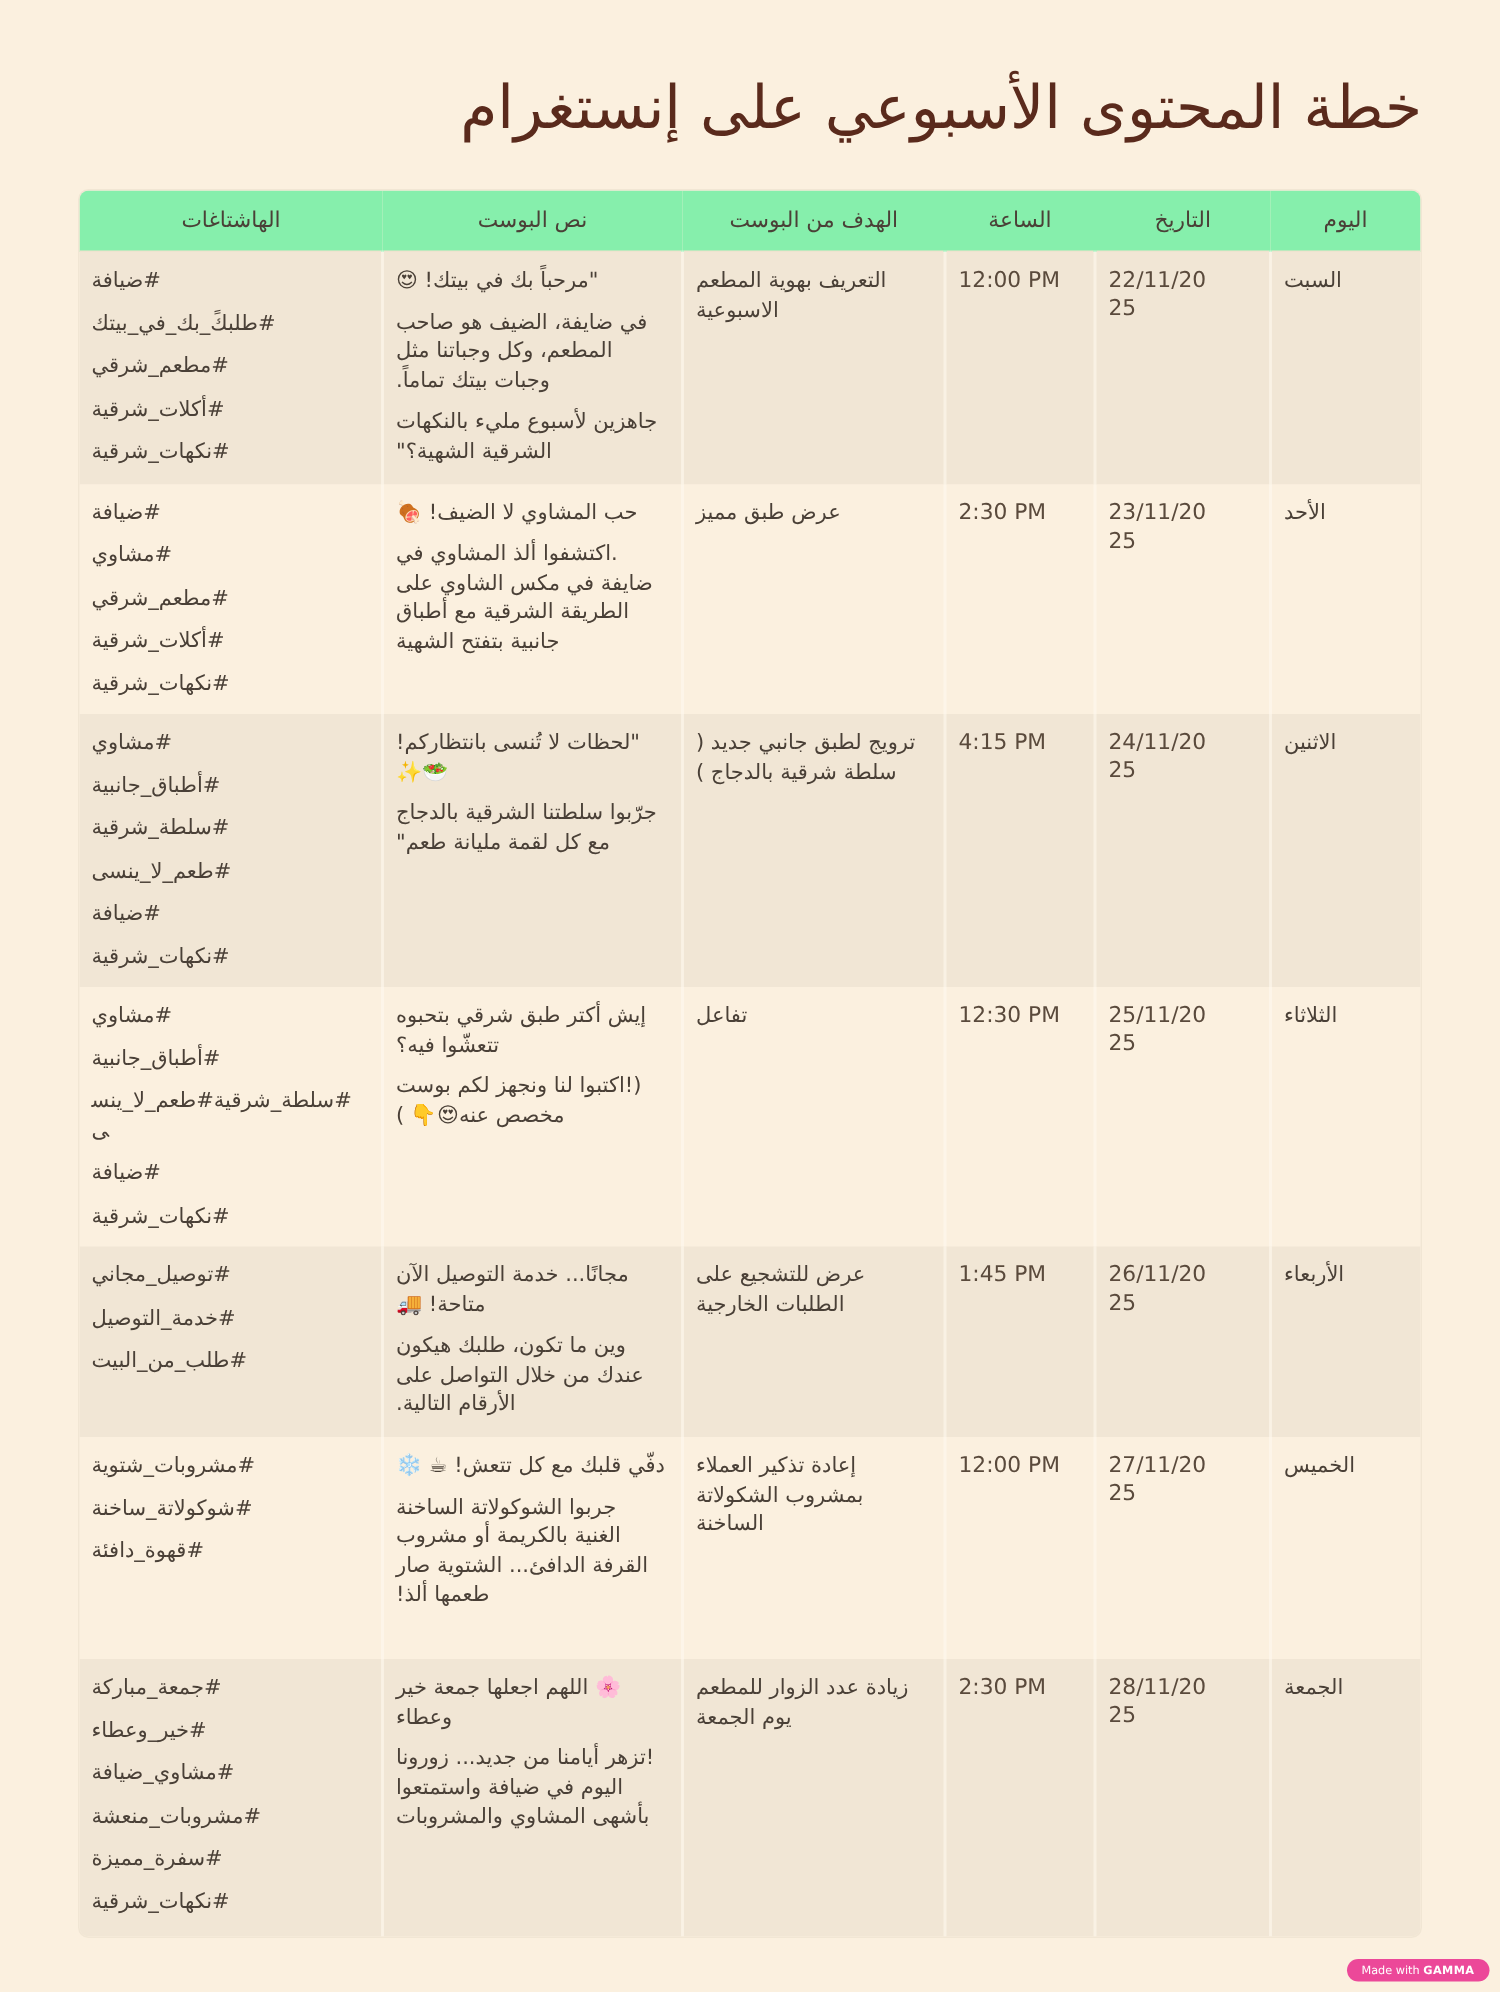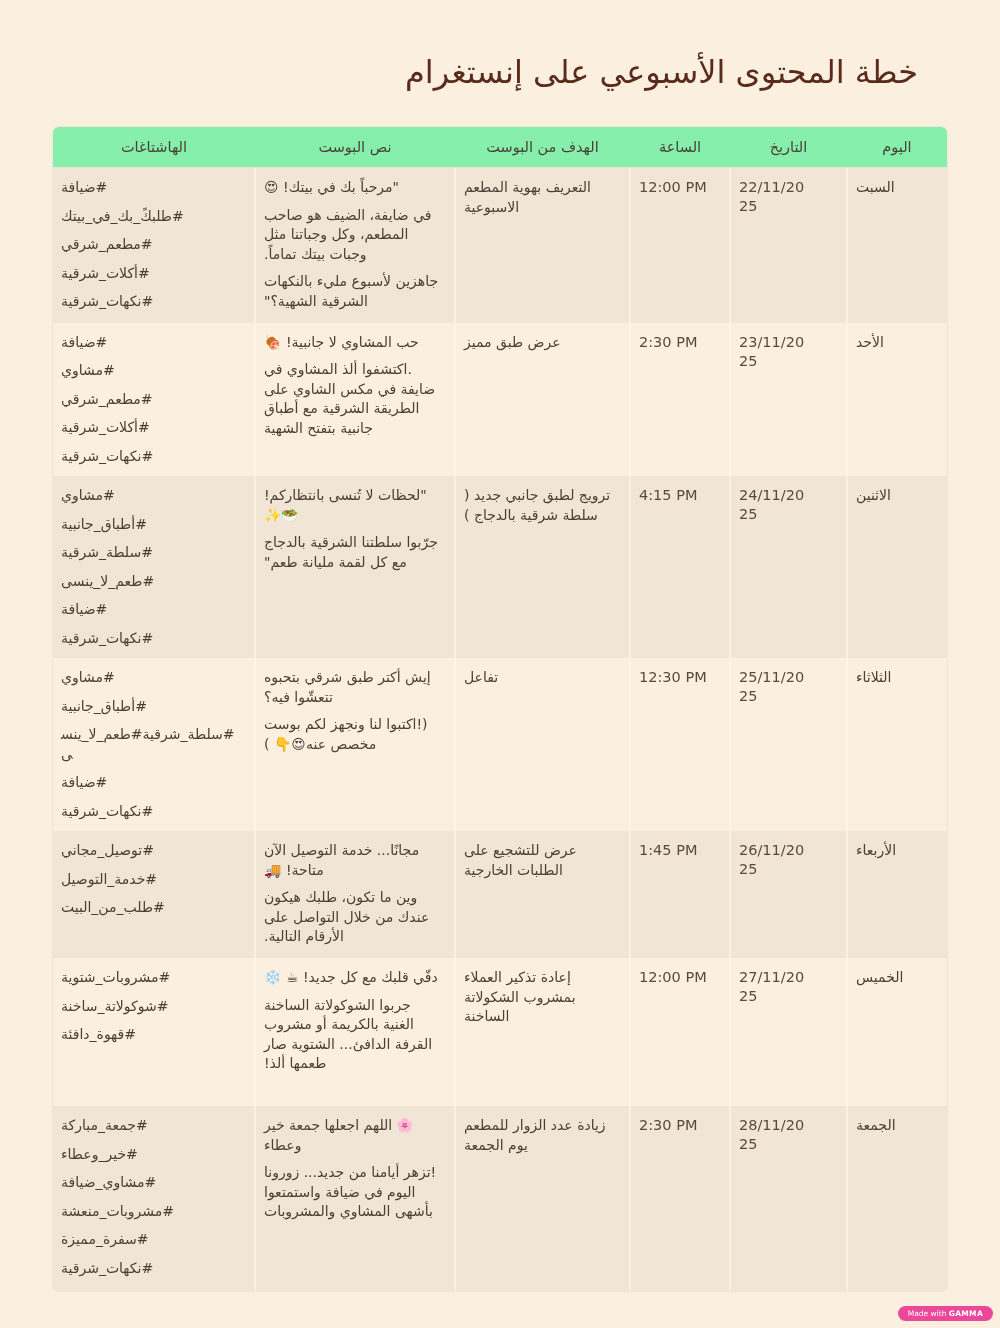--- a/index.html
+++ b/index.html
@@ -13,25 +13,25 @@
       color: #4A4037;
     }
     .page {
       position: relative;
       width: 1000px;
       height: 1328px;
     }
     .title {
       position: absolute;
       top: 40px;
-      right: 82px;
+      right: 52px;
       margin: 0;
       font-family: "DejaVu Sans", sans-serif;
       font-weight: normal;
-      font-size: 32px;
+      font-size: 40px;
       line-height: 64px;
       color: #5A2A1C;
       direction: rtl;
     }
     .table-wrap {
       position: absolute;
       top: 127px;
       left: 53px;
       width: 894px;
       border-radius: 6px;
@@ -157,21 +157,21 @@
               <span class="tag">#أكلات_شرقية</span>
               <span class="tag">#نكهات_شرقية</span>
             </td>
           </tr>
           <tr class="light" style="height: 153px;">
             <td><span>الأحد</span></td>
             <td class="num"><span class="date-text">23/11/2025</span></td>
             <td class="num"><span>2:30 PM</span></td>
             <td><span>عرض طبق مميز</span></td>
             <td>
-              <div class="post-line">حب المشاوي لا جانبية! 🍖</div>
+              <div class="post-line">حب المشاوي لا الضيف! 🍖</div>
               <div class="post-line">.اكتشفوا ألذ المشاوي في ضايفة في مكس الشاوي على الطريقة الشرقية مع أطباق جانبية بتفتح الشهية</div>
             </td>
             <td>
               <span class="tag">#ضيافة</span>
               <span class="tag">#مشاوي</span>
               <span class="tag">#مطعم_شرقي</span>
               <span class="tag">#أكلات_شرقية</span>
               <span class="tag">#نكهات_شرقية</span>
             </td>
           </tr>
@@ -224,21 +224,21 @@
               <span class="tag">#خدمة_التوصيل</span>
               <span class="tag">#طلب_من_البيت</span>
             </td>
           </tr>
           <tr class="light" style="height: 148px;">
             <td><span>الخميس</span></td>
             <td class="num"><span class="date-text">27/11/2025</span></td>
             <td class="num"><span>12:00 PM</span></td>
             <td><span>إعادة تذكير العملاء بمشروب الشكولاتة الساخنة</span></td>
             <td>
-              <div class="post-line">دفّي قلبك مع كل جديد! ☕ ❄️</div>
+              <div class="post-line">دفّي قلبك مع كل تتعش! ☕ ❄️</div>
               <div class="post-line">جربوا الشوكولاتة الساخنة الغنية بالكريمة أو مشروب القرفة الدافئ... الشتوية صار طعمها ألذ!</div>
             </td>
             <td>
               <span class="tag">#مشروبات_شتوية</span>
               <span class="tag">#شوكولاتة_ساخنة</span>
               <span class="tag">#قهوة_دافئة</span>
             </td>
           </tr>
           <tr class="dark" style="height: 185px;">
             <td><span>الجمعة</span></td>

